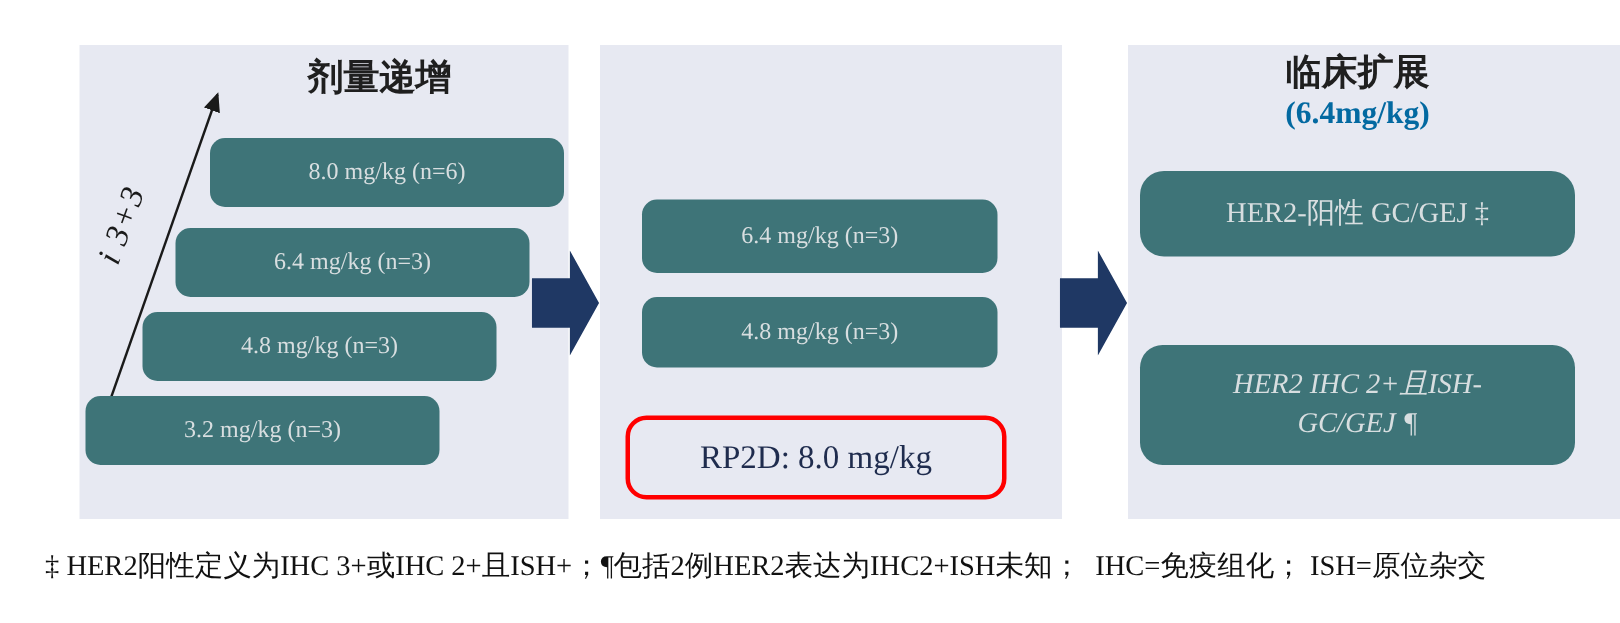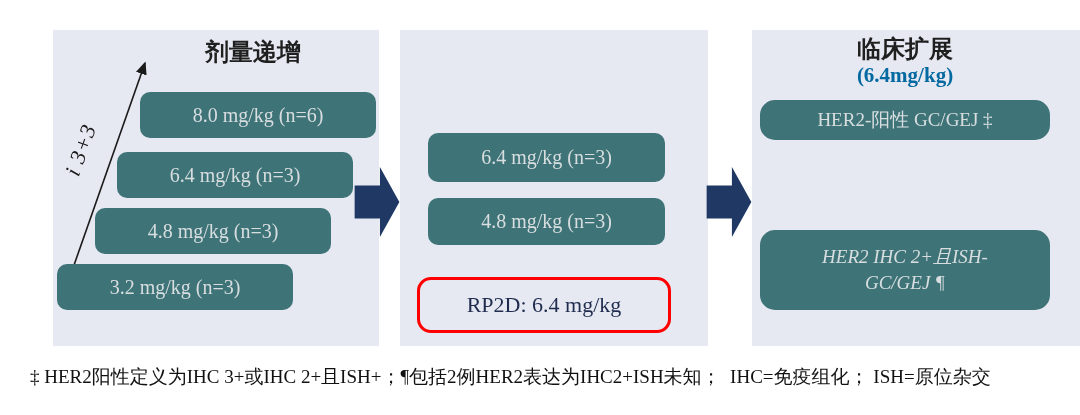--- a/index.html
+++ b/index.html
@@ -14,21 +14,21 @@
   .panel-title{
     position:absolute;margin:0;font-family:"Liberation Sans","DejaVu Sans",sans-serif;
     font-weight:bold;font-size:24px;line-height:28px;color:#1f1f1f;text-align:center;
   }
   .panel-subtitle{
     display:block;font-family:"Liberation Serif","DejaVu Serif",serif;
     font-weight:bold;font-size:21px;line-height:25px;color:#0369a1;
   }
   .dose-box{
     position:absolute;background:var(--box-teal,#3E7478);border-radius:10px;
-    color:var(--box-text,#D8DEE0);font-size:20px;display:flex;
+    color:var(--box-text,#D8DEE0);font-size:16px;display:flex;
     align-items:center;justify-content:center;text-align:center;
   }
   .cohort-box{
     position:absolute;background:var(--box-teal,#3E7478);border-radius:15px;
     color:var(--box-text,#D8DEE0);font-size:19px;line-height:26px;display:flex;
     align-items:center;justify-content:center;text-align:center;white-space:pre-line;
   }
   .rp2d-box{
     position:absolute;border:3px solid var(--rp2d-border,#FF0000);border-radius:14px;
     color:var(--rp2d-text,#1F2C4E);font-size:22px;display:flex;
@@ -87,35 +87,35 @@
   <section class="panel" style="left:400px;width:308px;">
 
     <div class="dose-box" style="left:28px;top:103px;width:237px;height:49px;">
       <span>6.4 mg/kg (n=3)</span>
     </div>
     <div class="dose-box" style="left:28px;top:168px;width:237px;height:47px;">
       <span>4.8 mg/kg (n=3)</span>
     </div>
 
     <div class="rp2d-box" style="left:17px;top:247px;width:248px;height:50px;">
-      <span>RP2D: 6.4 mg/kg</span>
+      <span>RP2D: 8.0 mg/kg</span>
     </div>
   </section>
 
   <svg class="block-arrow" style="left:706px;top:167px;" width="46" height="70" viewBox="0 0 46 72">
     <polygon points="0,19 26,19 26,0 46,36 26,72 26,53 0,53" fill="currentColor"></polygon>
   </svg>
 
   <section class="panel" style="left:752px;width:306px;padding-left:28px;">
     <h2 class="panel-title" style="left:0;top:5px;width:306px;">
       <span>临床扩展</span>
       <span class="panel-subtitle">(6.4mg/kg)</span>
     </h2>
 
-    <div class="cohort-box" style="left:8px;top:70px;width:290px;height:40px;">
+    <div class="cohort-box" style="left:8px;top:84px;width:290px;height:57px;border-radius:16px;">
       <span>HER2-阳性 GC/GEJ ‡</span>
     </div>
     <div class="cohort-box" style="left:8px;top:200px;width:290px;height:80px;font-style:italic;">
       <span>HER2 IHC 2+且ISH-
 GC/GEJ ¶</span>
     </div>
   </section>
 
   <p class="footnote">‡ HER2阳性定义为IHC 3+或IHC 2+且ISH+；¶包括2例HER2表达为IHC2+ISH未知；  IHC=免疫组化； ISH=原位杂交</p>
 </div>

